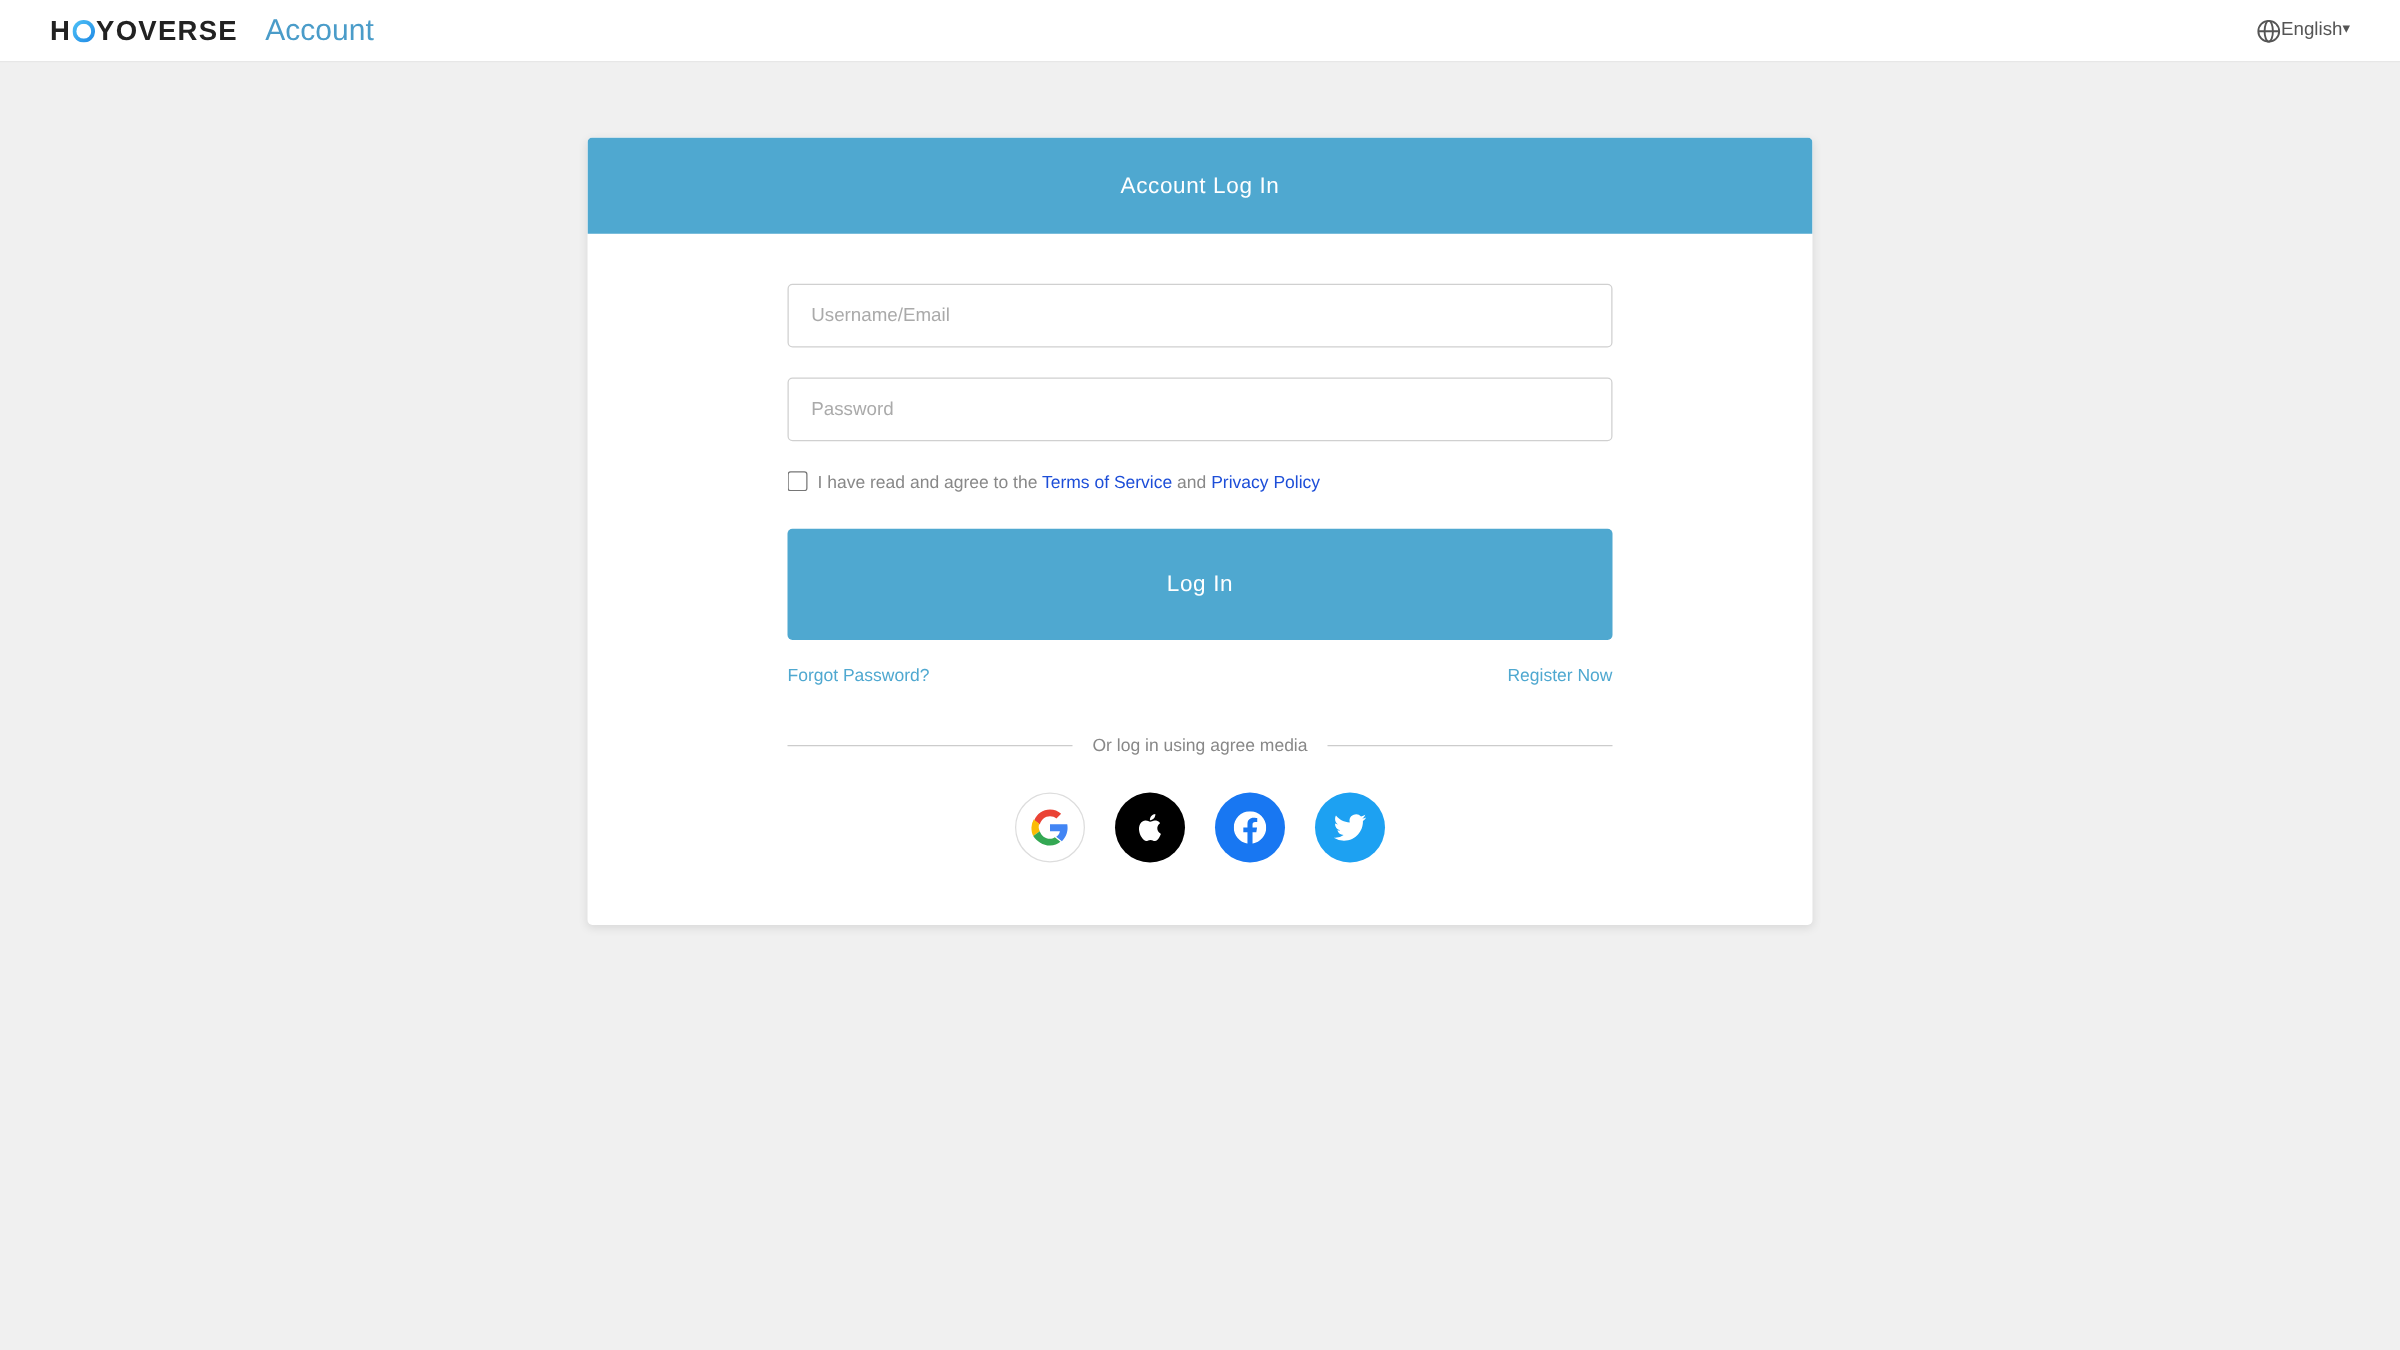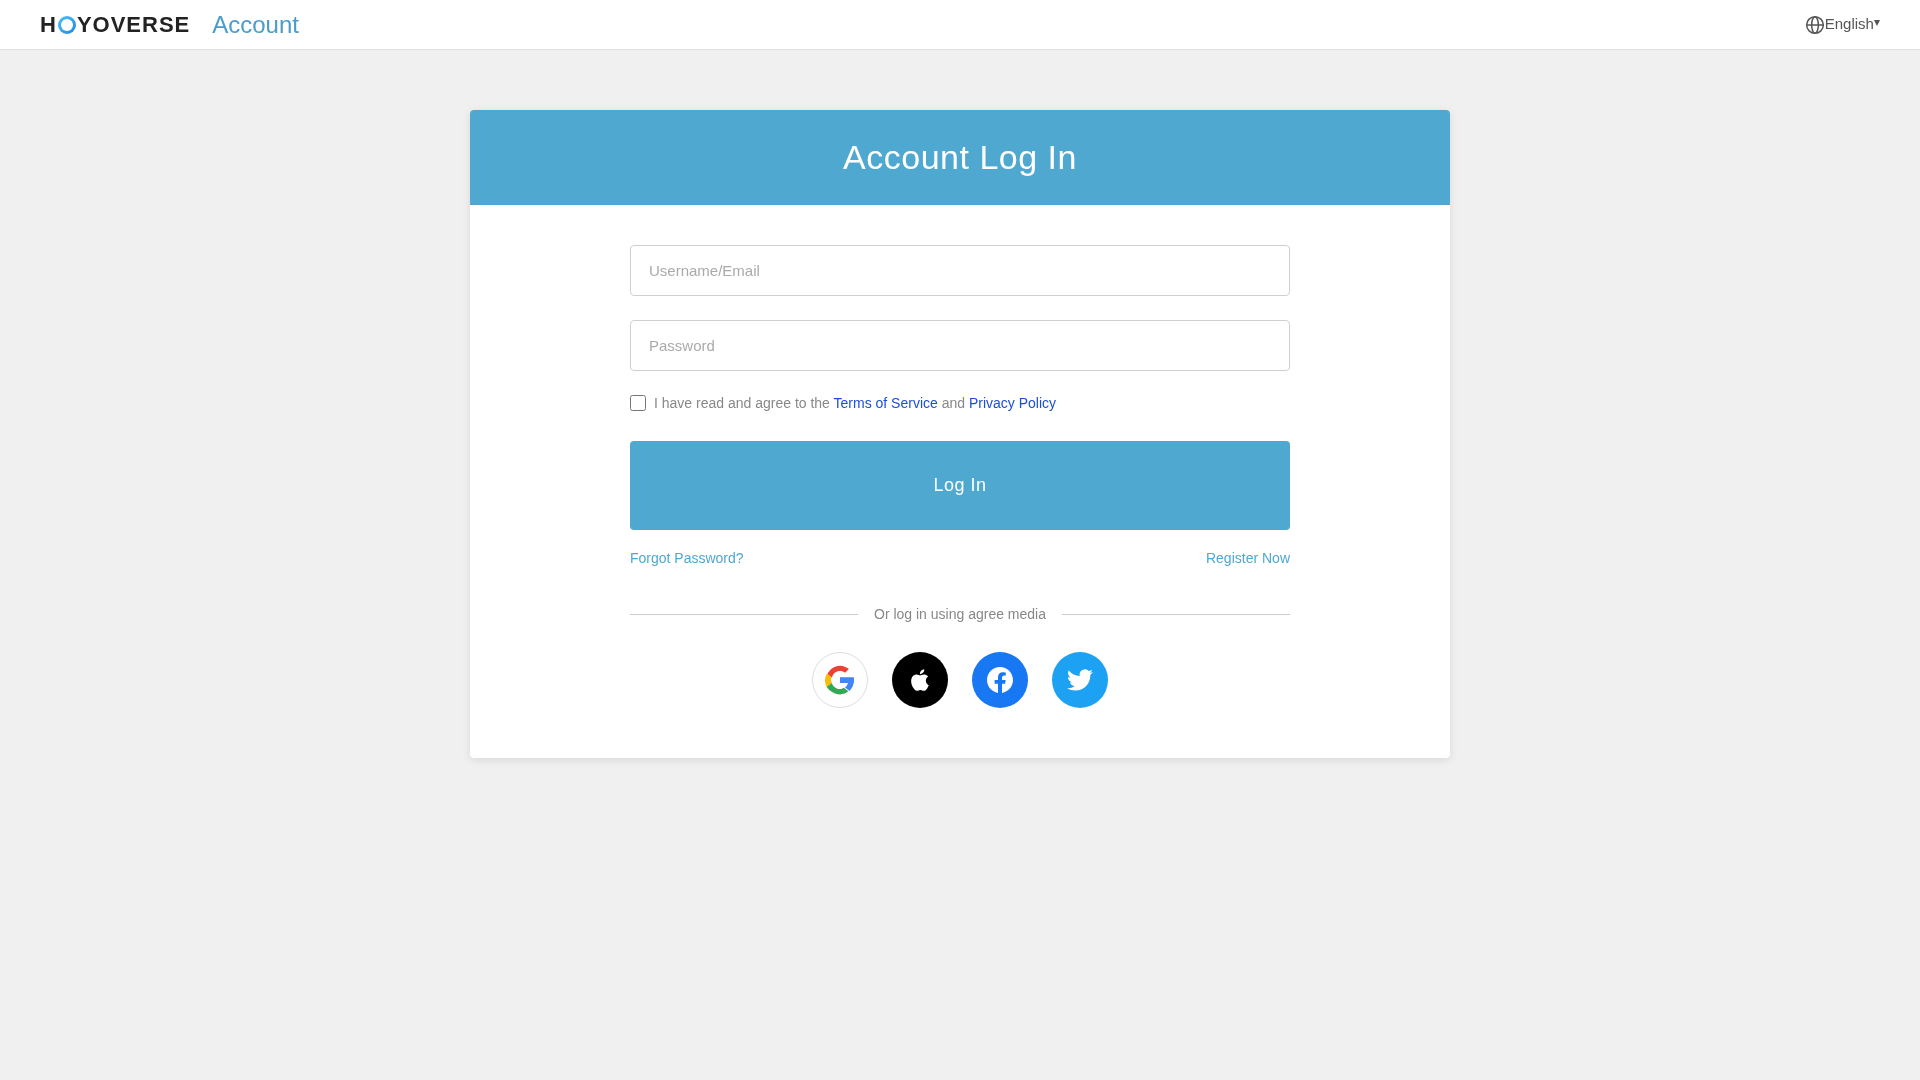--- a/index.html
+++ b/index.html
@@ -93,21 +93,21 @@
     }
 
     .card-header {
       background-color: #4fa8d0;
       padding: 28px 0;
       text-align: center;
     }
 
     .card-header-title {
       color: #ffffff;
-      font-size: 34px;
+      font-size: 18px;
       font-weight: 500;
       letter-spacing: 0.5px;
     }
 
     .card-body {
       padding: 40px 160px 50px 160px;
     }
 
     .form-group {
       margin-bottom: 24px;

